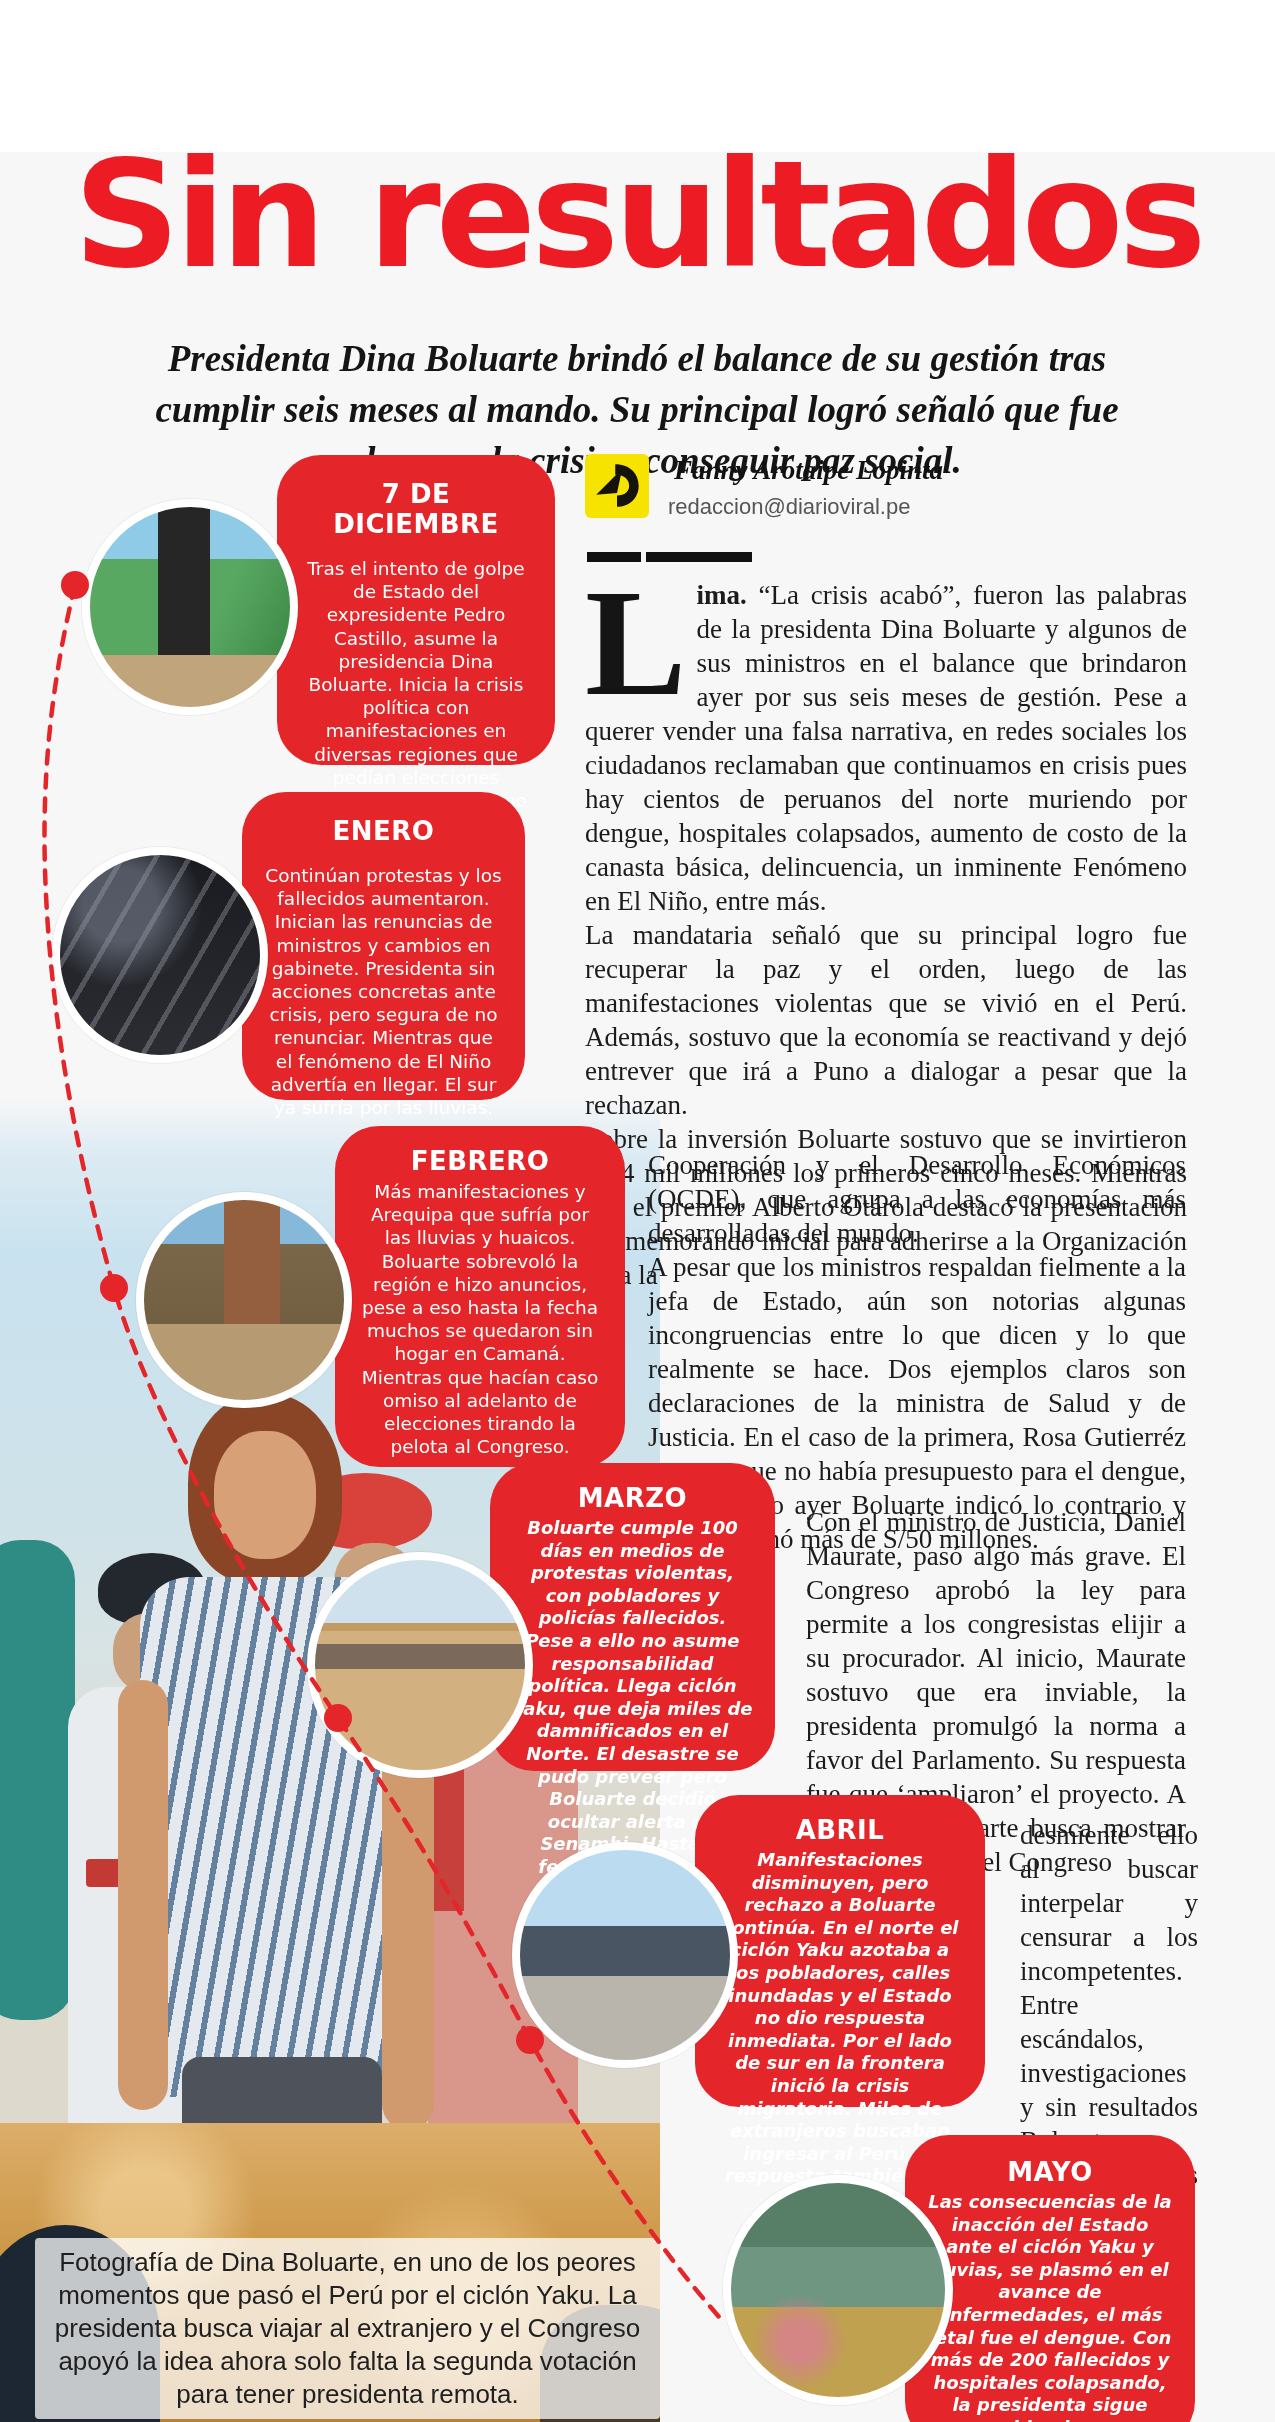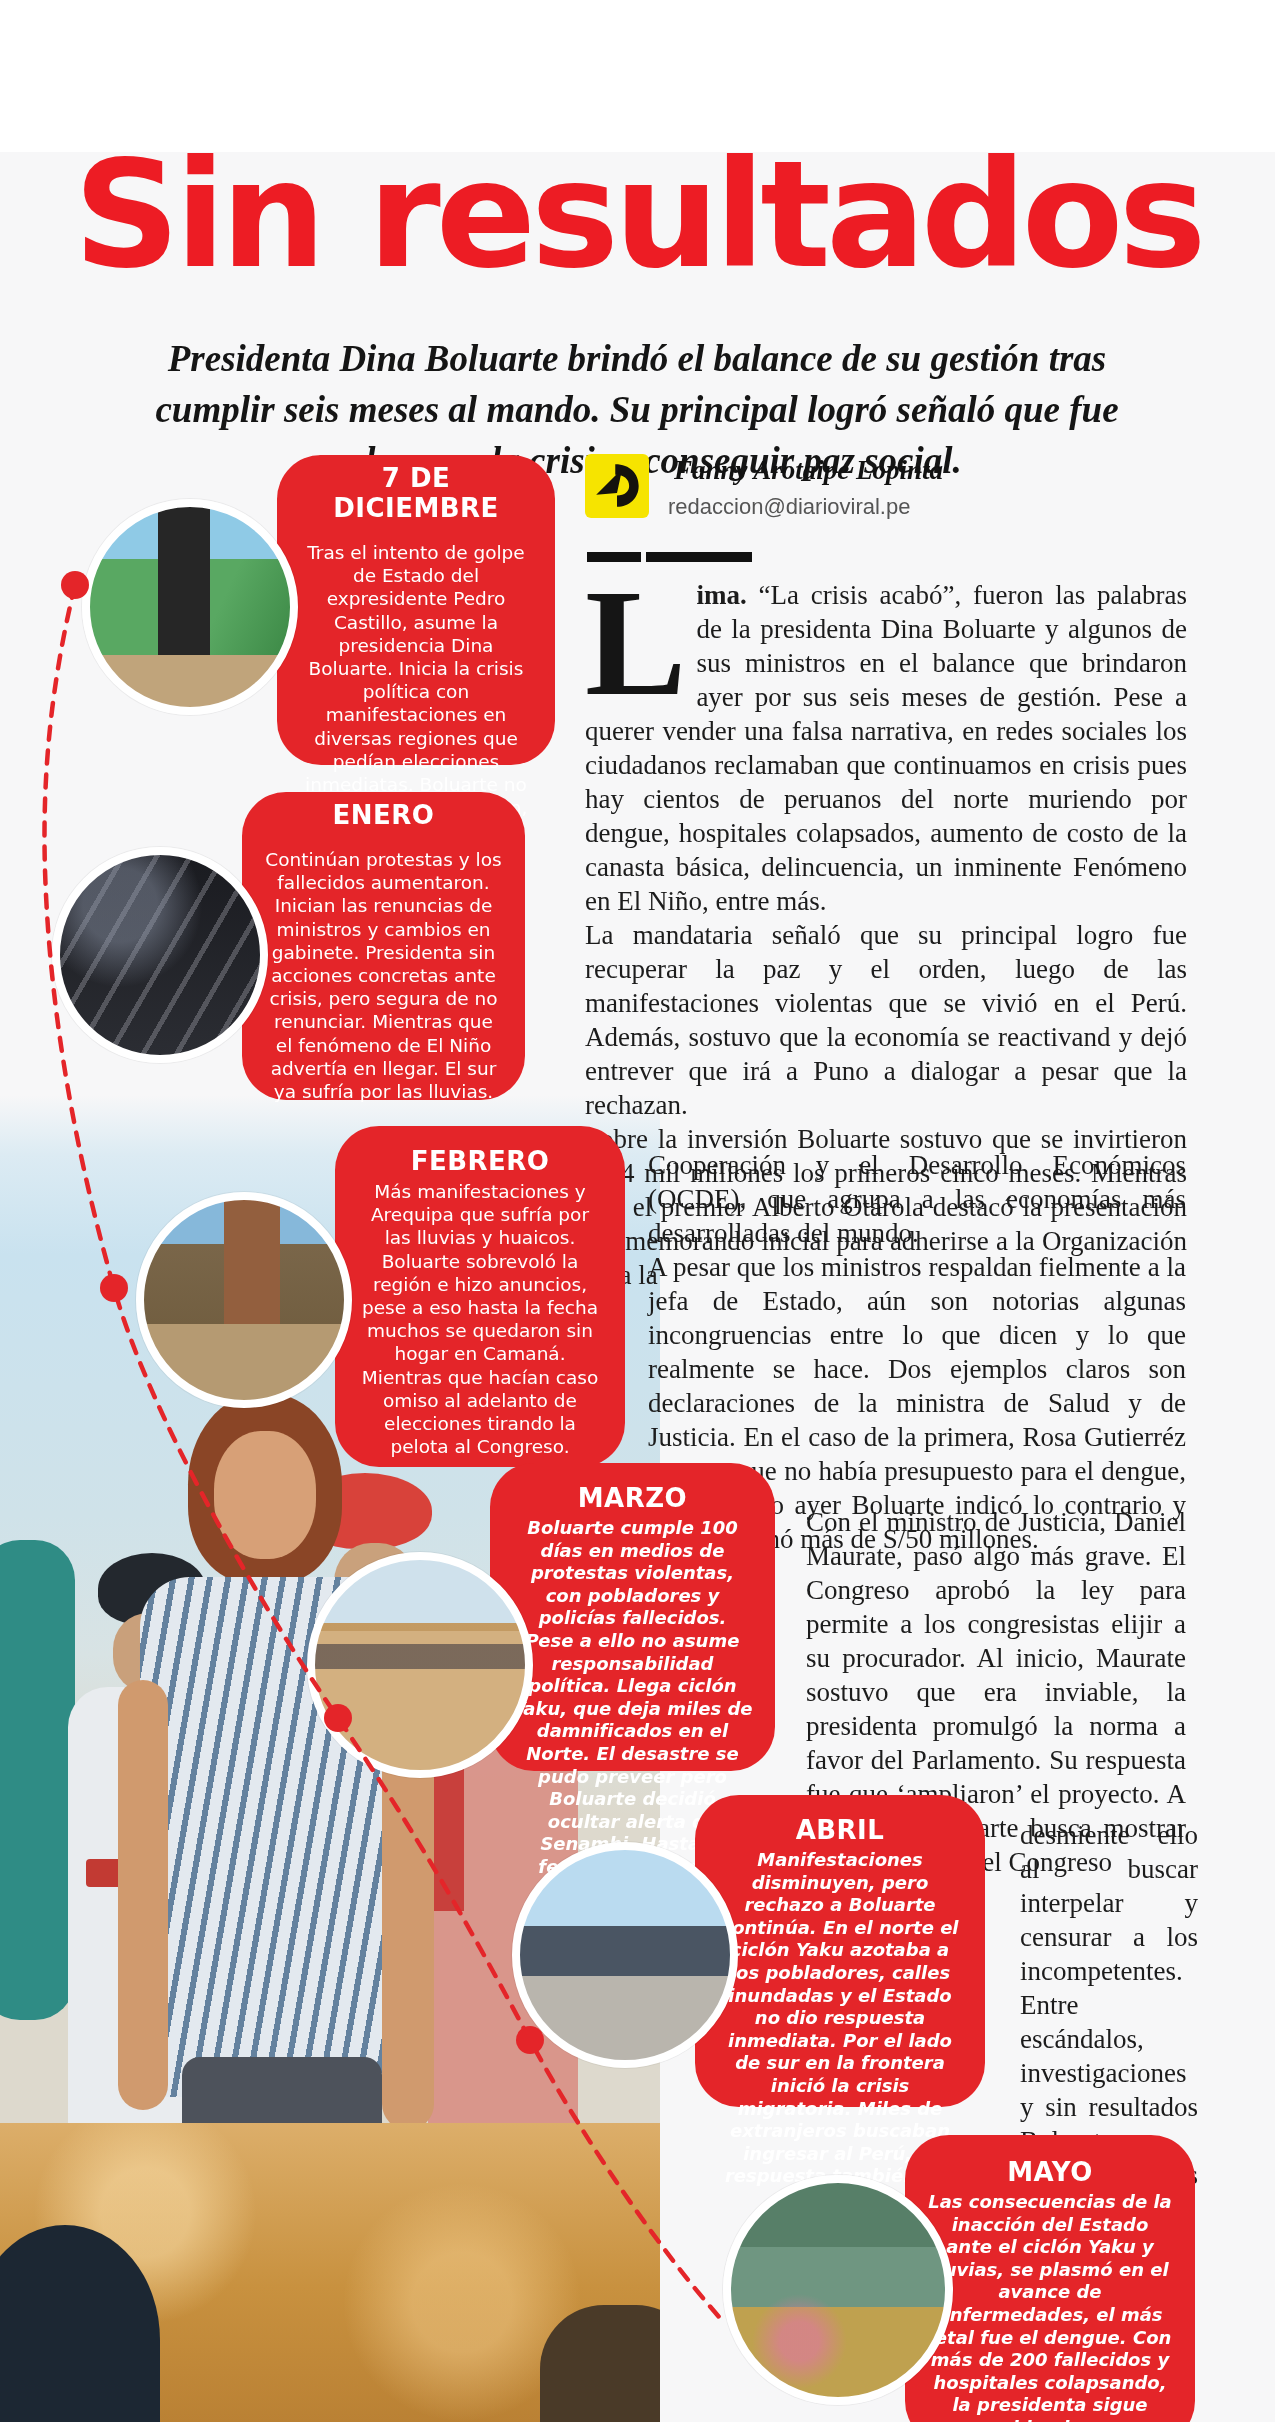--- a/index.html
+++ b/index.html
@@ -38,21 +38,21 @@
   #block1{left:585px;top:578px;width:602px;}
   #block2{left:648px;top:1148px;width:538px;}
   #block3{left:806px;top:1505px;width:380px;}
   #block4{left:1020px;top:1818px;width:178px;}
   .dropcap{float:left;font-family:"Liberation Serif",serif;font-weight:bold;color:#151515;
     font-size:152px;line-height:102px;padding:14px 10px 0 0;}
   .lead{font-weight:bold;}
 
   
   .tl-box{position:absolute;background:#e42529;border-radius:44px;color:#fff;z-index:5;
-    text-align:center;padding:8px 22px 18px;box-sizing:border-box;}
+    text-align:center;padding:24px 22px 18px;box-sizing:border-box;}
   .tl-title{font-family:"DejaVu Sans",sans-serif;font-weight:bold;font-size:26px;
     line-height:30px;letter-spacing:.5px;}
   .tl-text{font-family:"DejaVu Sans",sans-serif;font-size:18.5px;line-height:23.2px;}
   .gap-big .tl-title{margin-bottom:18px;}
   .gap-sm  .tl-title{margin-bottom:4px;}
   .it .tl-text{font-style:italic;font-weight:bold;font-size:18px;line-height:22.6px;}
   #box-dic {left:277px;top:455px;width:278px;height:310px;}
   #box-ene {left:242px;top:792px;width:283px;height:308px;}
   #box-feb {left:335px;top:1126px;width:290px;height:341px;padding-top:20px;}
   #box-mar {left:490px;top:1463px;width:285px;height:308px;padding-top:20px;}
@@ -228,13 +228,14 @@
   <svg id="tline" width="1275" height="2422" viewBox="0 0 1275 2422">
     <path d="M 75 585 C 52 680, 42 770, 45 870 C 50 1030, 82 1175, 114 1288
              C 148 1410, 250 1590, 338 1718 C 420 1838, 478 1942, 530 2040
              C 585 2142, 660 2250, 720 2318" fill="none" stroke="#e42529" stroke-width="4.5" stroke-dasharray="13 11" stroke-linecap="round"></path>
     <circle cx="75" cy="585" r="14" fill="#e42529"></circle>
     <circle cx="114" cy="1288" r="14" fill="#e42529"></circle>
     <circle cx="338" cy="1718" r="14" fill="#e42529"></circle>
     <circle cx="530" cy="2040" r="14" fill="#e42529"></circle>
   </svg>
 
+  <div class="caption">Fotografía de Dina Boluarte, en uno de los peores momentos que pasó el Perú por el ciclón Yaku. La presidenta busca viajar al extranjero y el Congreso apoyó la idea ahora solo falta la segunda votación para tener presidenta remota.</div>
 </div>
 
 </body></html>

